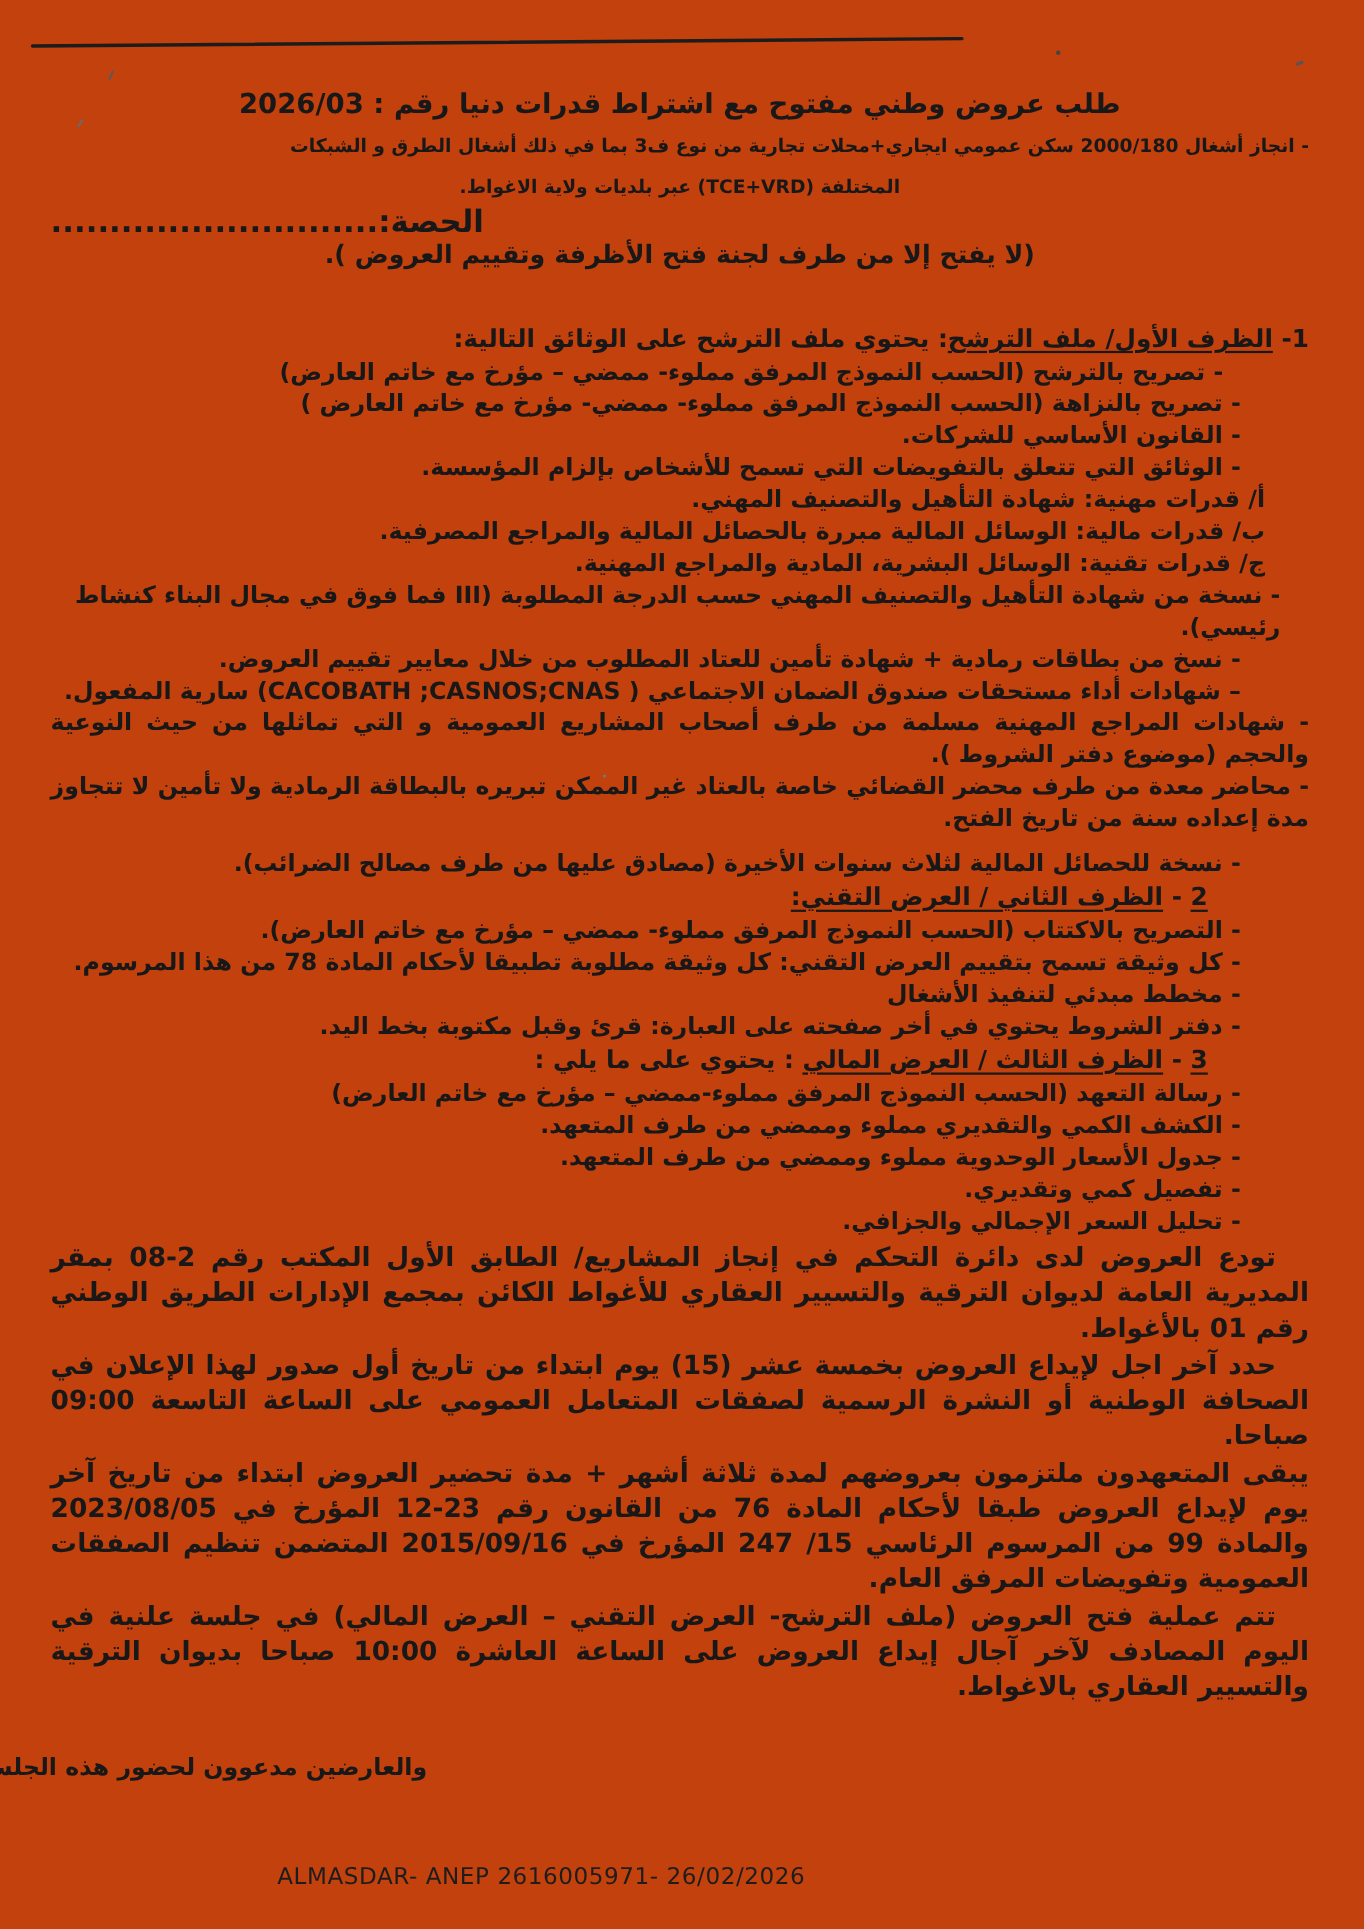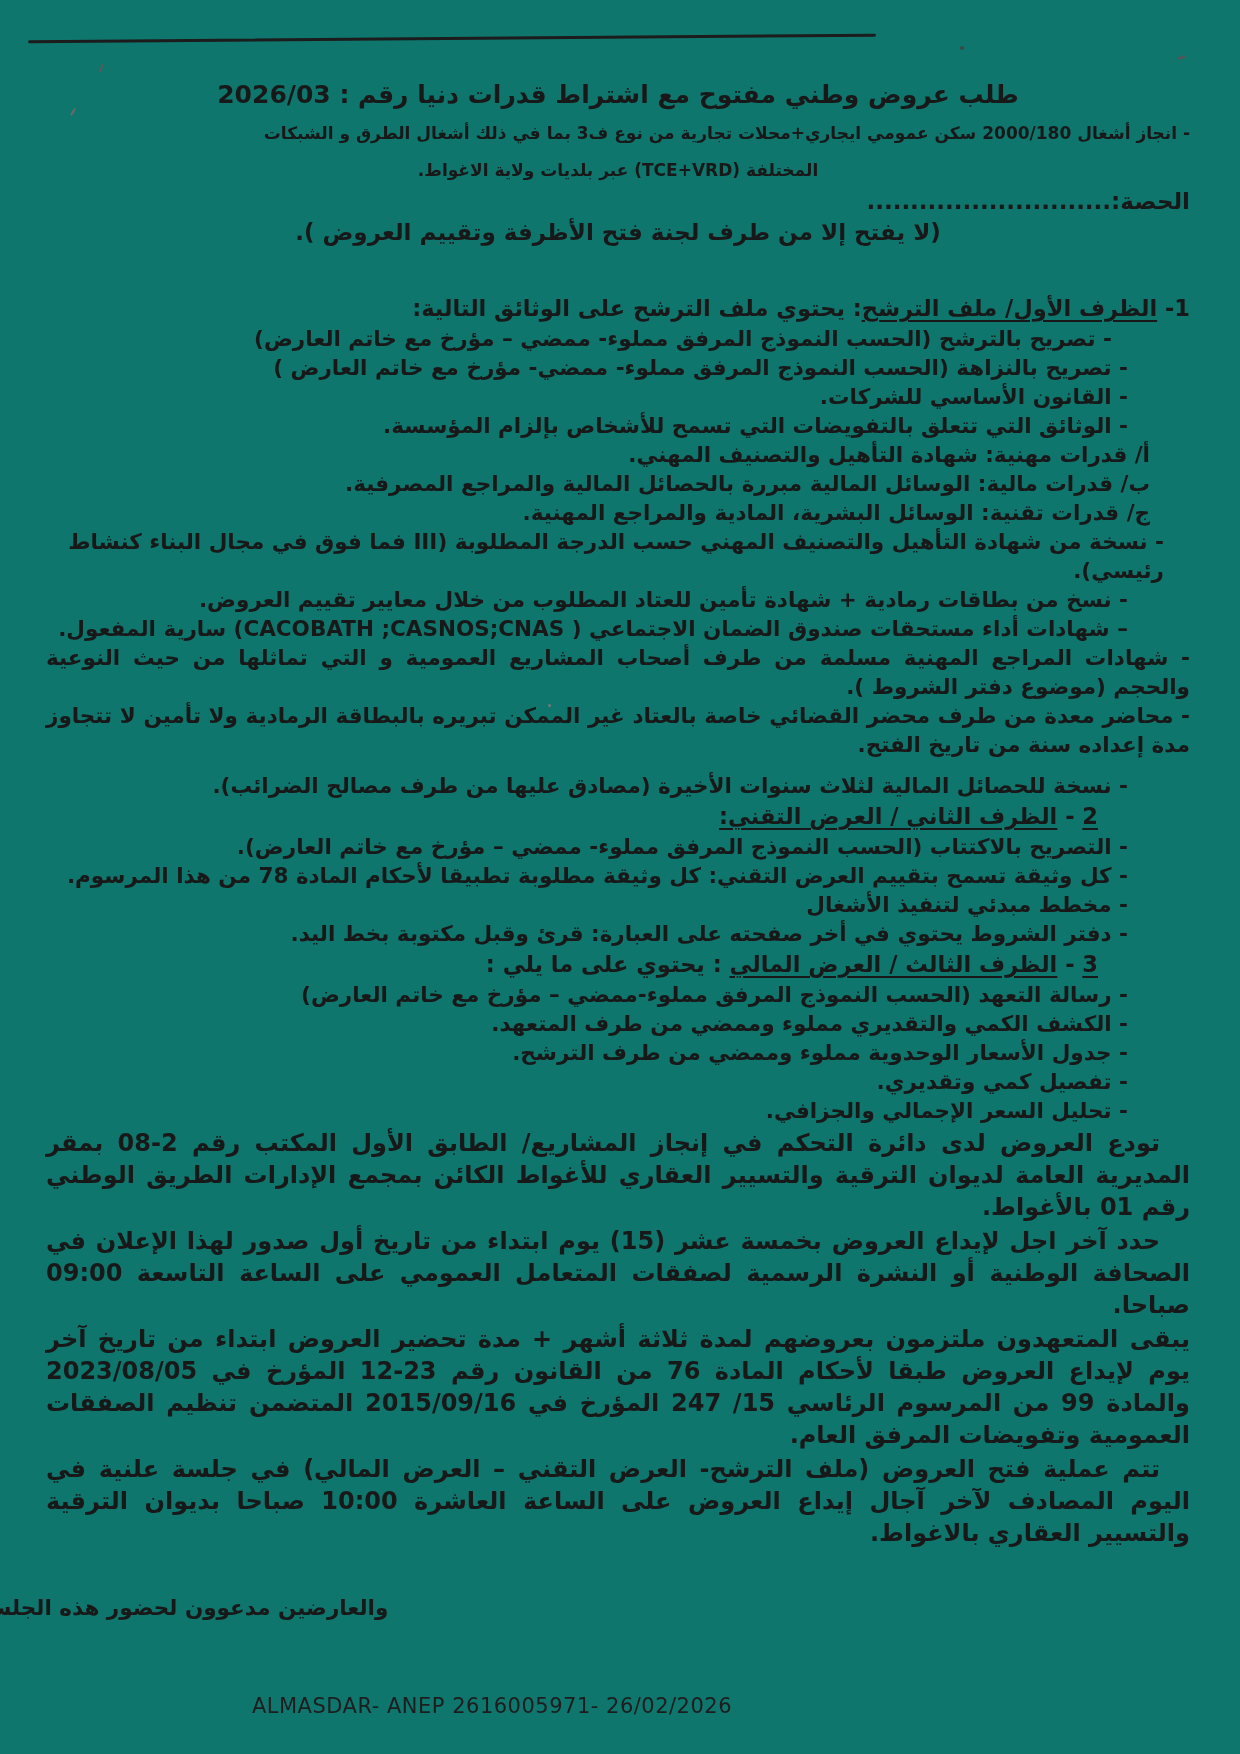--- a/index.html
+++ b/index.html
@@ -2,41 +2,41 @@
 <html><head>
 <meta charset="utf-8">
 <style>
   html,body{margin:0;padding:0;}
   body{
     width:1240px;height:1754px;position:relative;
     background:#fdfdfc;color:#161616;
     font-family:"DejaVu Sans",sans-serif;
     overflow:hidden;
   }
-  .page{position:absolute;inset:0;background:#0f766e;}
+  .page{position:absolute;inset:0;background:#c2410c;}
   .toprule{
     position:absolute;left:28px;top:37px;width:848px;height:3px;
     background:#1c1c1c;transform:rotate(-0.45deg);border-radius:2px;
   }
   .spk{position:absolute;background:#5a5a5a;border-radius:1px;}
   .spk.a1{left:100px;top:64px;width:2px;height:9px;transform:rotate(25deg);}
   .spk.a2{left:72px;top:108px;width:2px;height:8px;transform:rotate(30deg);background:#6a6a6a;}
   .spk.a3{left:960px;top:46px;width:4px;height:4px;border-radius:50%;background:#444;}
   .spk.a4{left:1178px;top:56px;width:7px;height:3px;transform:rotate(-20deg);background:#555;}
   .spk.a5{left:548px;top:704px;width:3px;height:3px;border-radius:50%;background:#777;}
 
   .content{
     position:absolute;top:0;right:50px;width:1144px;
     direction:rtl;text-align:right;font-weight:700;
     color:#181818;
   }
   .title{margin-top:78px;text-align:center;font-size:25px;line-height:34px;}
   .proj{margin-top:6px;font-size:17px;line-height:31px;}
   .center{text-align:center;}
-  .lot{text-align:right;font-size:23px;line-height:31px;letter-spacing:0.5px;}
+  .lot{text-align:left;font-size:28px;line-height:31px;letter-spacing:0.5px;}
   .note{text-align:center;font-size:23px;line-height:31px;}
 
   .shead{font-size:22.5px;line-height:32px;}
   .h1{margin-top:44px;}
   .h23{padding-right:92px;}
   .u{text-decoration:underline;text-decoration-thickness:2px;text-underline-offset:4px;}
 
   .item{font-size:21.5px;line-height:29px;padding-right:62px;}
   .i-0{padding-right:78px;}
   .i-sub{padding-right:40px;}
@@ -100,21 +100,21 @@
     <div class="item">- التصريح بالاكتتاب (الحسب النموذج المرفق مملوء- ممضي – مؤرخ مع خاتم العارض).</div>
     <div class="item">- كل وثيقة تسمح بتقييم العرض التقني: كل وثيقة مطلوبة تطبيقا لأحكام المادة 78 من هذا المرسوم.</div>
     <div class="item">- مخطط مبدئي لتنفيذ الأشغال</div>
     <div class="item">- دفتر الشروط يحتوي في أخر صفحته على العبارة: قرئ وقبل مكتوبة بخط اليد.</div>
 
     <div class="shead h23">
       <span class="u">3</span><span> - </span><span class="u">الظرف الثالث / العرض المالي</span><span> : يحتوي على ما يلي :</span>
     </div>
     <div class="item">- رسالة التعهد (الحسب النموذج المرفق مملوء-ممضي – مؤرخ مع خاتم العارض)</div>
     <div class="item">- الكشف الكمي والتقديري مملوء وممضي من طرف المتعهد.</div>
-    <div class="item">- جدول الأسعار الوحدوية مملوء وممضي من طرف الترشح.</div>
+    <div class="item">- جدول الأسعار الوحدوية مملوء وممضي من طرف المتعهد.</div>
     <div class="item">- تفصيل كمي وتقديري.</div>
     <div class="item">- تحليل السعر الإجمالي والجزافي.</div>
 
     <div class="para ind mt2">تودع العروض لدى دائرة التحكم في إنجاز المشاريع/ الطابق الأول المكتب رقم 2-08 بمقر المديرية العامة لديوان الترقية والتسيير العقاري للأغواط الكائن بمجمع الإدارات الطريق الوطني رقم 01 بالأغواط.</div>
     <div class="para ind mt2">حدد آخر اجل لإيداع العروض بخمسة عشر (15) يوم ابتداء من تاريخ أول صدور لهذا الإعلان في الصحافة الوطنية أو النشرة الرسمية لصفقات المتعامل العمومي على الساعة التاسعة 09:00 صباحا.</div>
     <div class="para mt2">يبقى المتعهدون ملتزمون بعروضهم لمدة ثلاثة أشهر + مدة تحضير العروض ابتداء من تاريخ آخر يوم لإيداع العروض طبقا لأحكام المادة 76 من القانون رقم 23-12 المؤرخ في 2023/08/05 والمادة 99 من المرسوم الرئاسي 15/ 247 المؤرخ في 2015/09/16 المتضمن تنظيم الصفقات العمومية وتفويضات المرفق العام.</div>
     <div class="para ind mt2">تتم عملية فتح العروض (ملف الترشح- العرض التقني – العرض المالي) في جلسة علنية في اليوم المصادف لآخر آجال إيداع العروض على الساعة العاشرة 10:00 صباحا بديوان الترقية والتسيير العقاري بالاغواط.</div>
 
     <div class="closing-wrap">
       <span class="closing">والعارضين مدعوون لحضور هذه الجلسة.</span>

